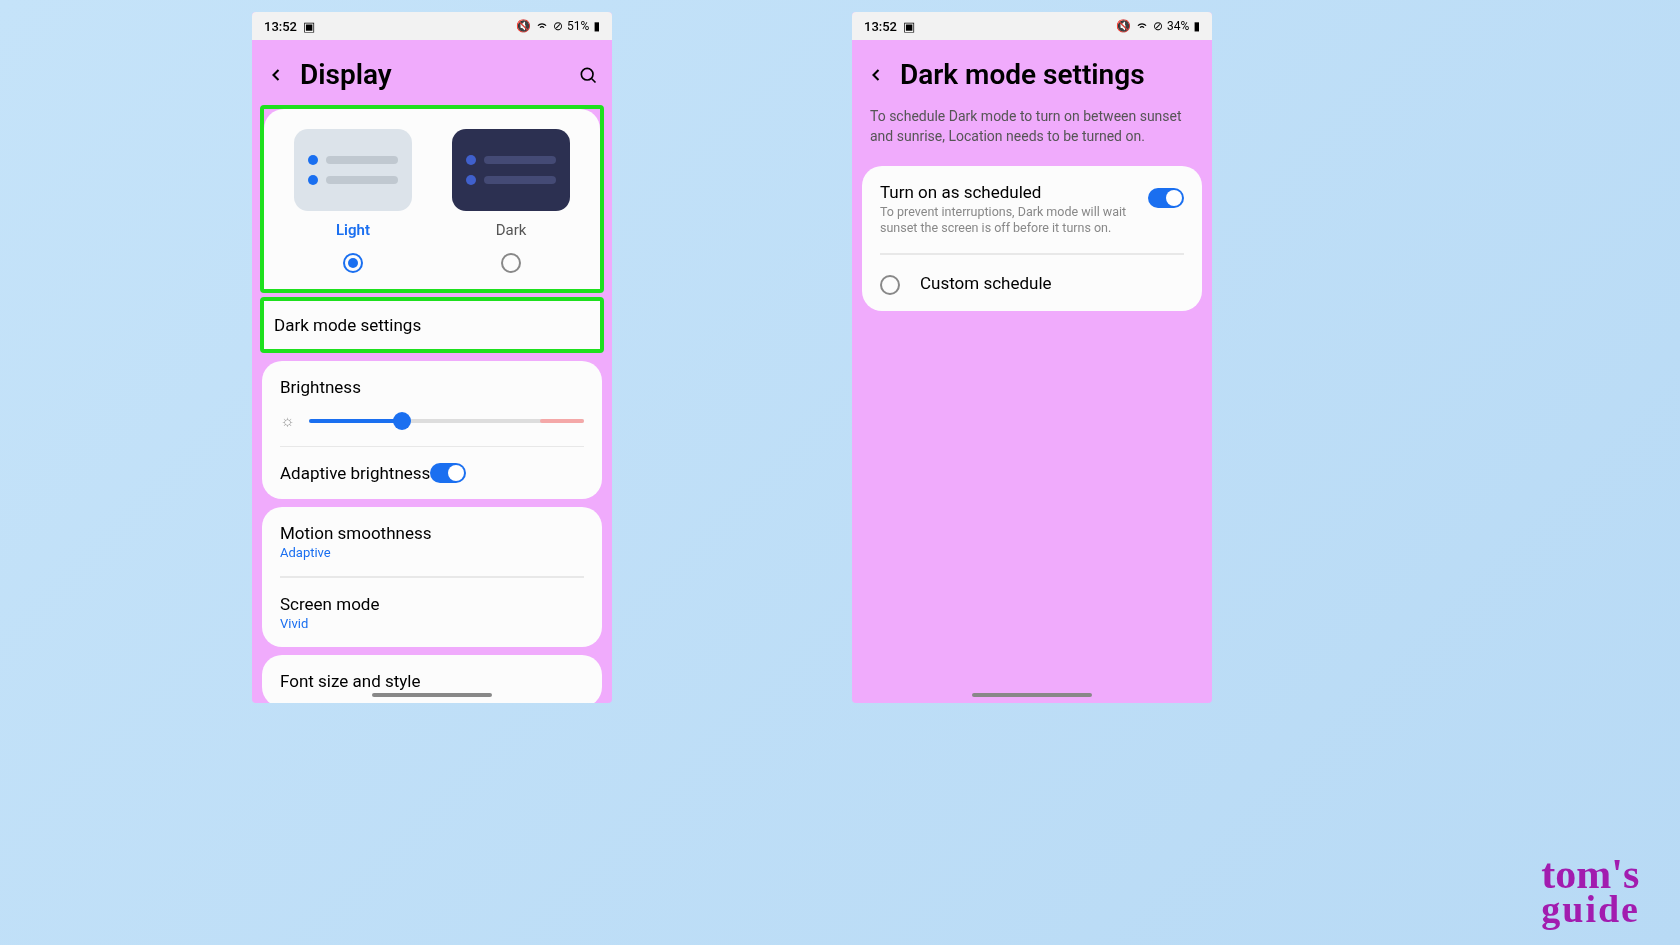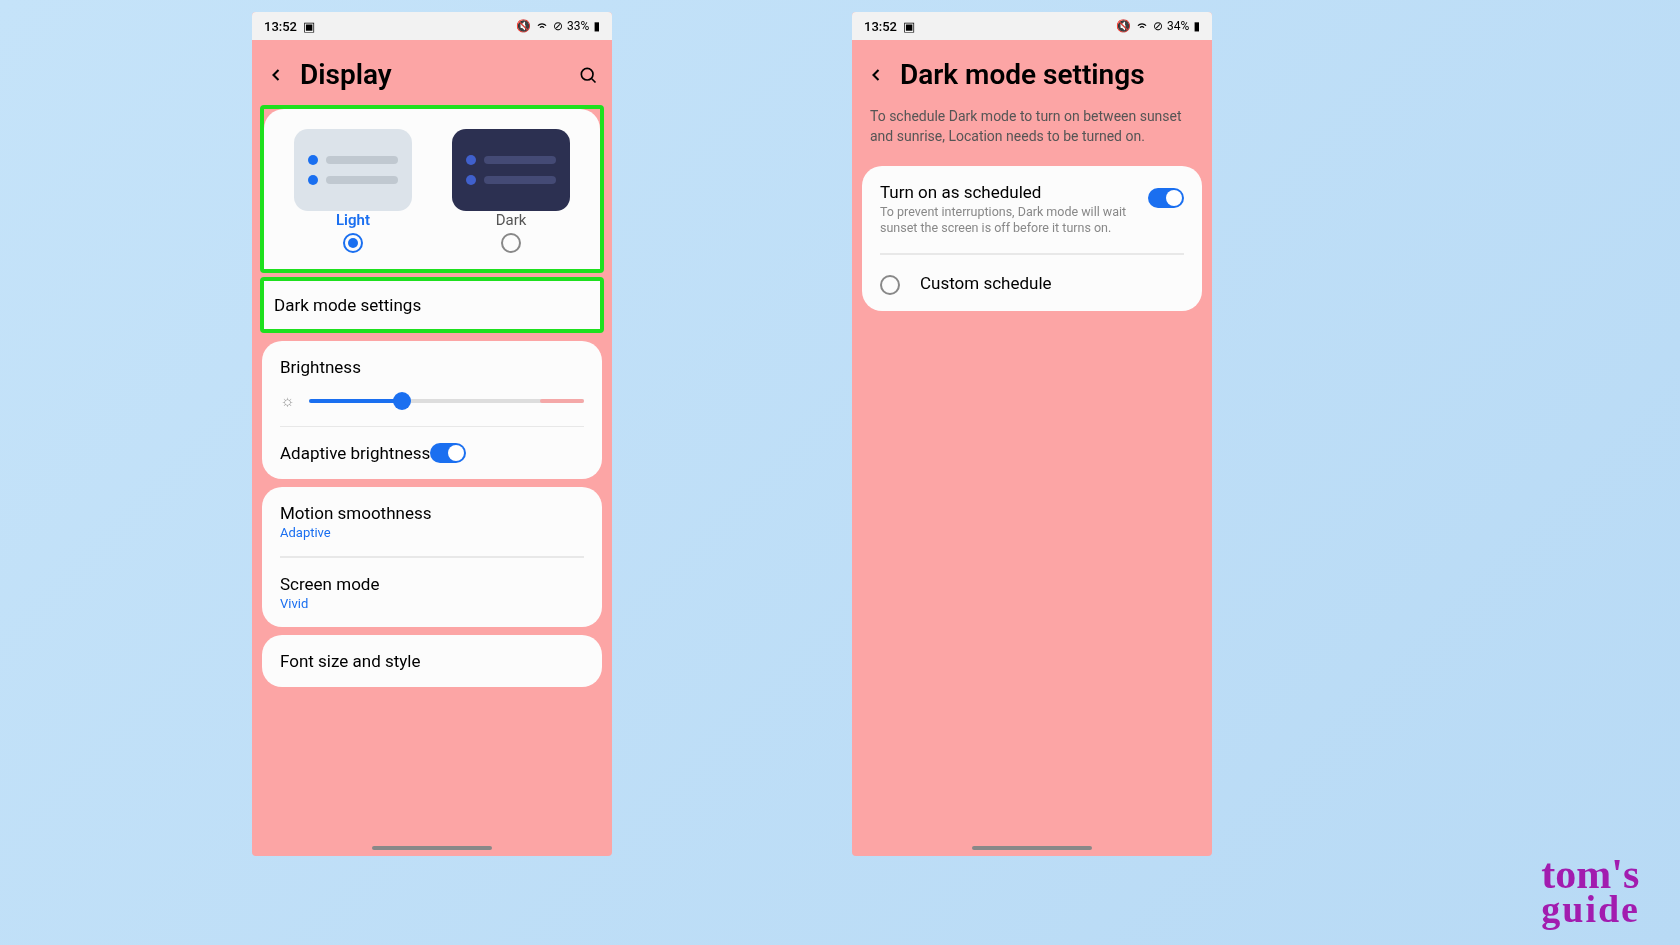--- a/index.html
+++ b/index.html
@@ -7,22 +7,22 @@
     width: 1680px;
     height: 945px;
     background: linear-gradient(135deg, #c5e3f9 0%, #b8daf5 100%);
     font-family: -apple-system, BlinkMacSystemFont, "Segoe UI", Roboto, sans-serif;
     position: relative;
     overflow: hidden;
   }
   .phone {
     position: absolute;
     width: 360px;
-    height: 844px;
-    background: #fca5a5;
+    height: 691px;
+    background: #f0abfc;
     top: 12px;
     border-radius: 4px;
     overflow: hidden;
   }
   .phone.left { left: 252px; }
   .phone.right { left: 852px; }
   .status-bar {
     height: 28px;
     display: flex;
     justify-content: space-between;
@@ -62,20 +62,21 @@
     display: flex;
     justify-content: space-around;
     padding: 20px 10px 16px 10px;
     background: #fcfcfc;
     border-radius: 20px 20px 0 0;
   }
   .theme-option {
     display: flex;
     flex-direction: column;
     align-items: center;
+    gap: 10px;
   }
   .theme-preview {
     width: 118px;
     height: 82px;
     border-radius: 14px;
     display: flex;
     flex-direction: column;
     justify-content: center;
     gap: 10px;
     padding: 16px 14px;
@@ -193,21 +194,21 @@
       <span>▣</span>
     </div>
     <div class="status-right">
       <span>🔇</span>
       <span>
         <svg width="14" height="14" viewBox="0 0 24 24" fill="none" stroke="#000" stroke-width="2">
             <path d="M5 13a10 10 0 0114 0M8.5 16.5a5 5 0 017 0M12 20h.01"></path>
           </svg>
       </span>
       <span>⊘</span>
-      <span>33%</span>
+      <span>51%</span>
       <span>▮</span>
     </div>
   </div>
 
   <div class="app-bar">
     <span class="back-icon">
       <svg width="20" height="20" viewBox="0 0 24 24" fill="none" stroke="#000" stroke-width="2.5">
           <polyline points="15 18 9 12 15 6"></polyline>
         </svg>
     </span>

